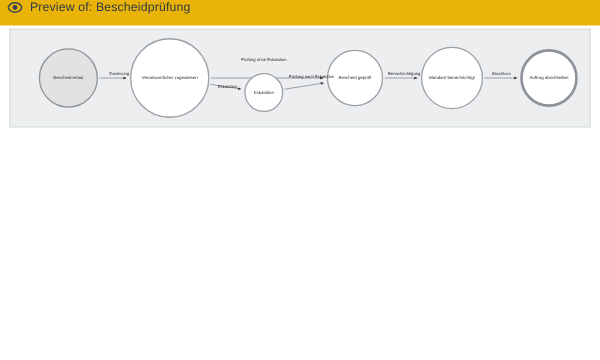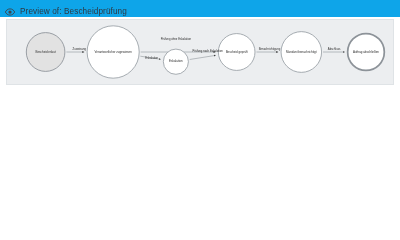--- a/index.html
+++ b/index.html
@@ -7,23 +7,23 @@
     width:400px;height:91px;overflow:hidden;
     background:#ffffff;
     font-family:"Liberation Sans", sans-serif;
     -webkit-font-smoothing:antialiased;
   }
   #app{position:relative;width:400px;height:91px;background:#ffffff;}
 
   
   .header{
     position:absolute;left:0;top:0;width:400px;height:17px;
-    display:flex;align-items:flex-end;gap:5px;
+    display:flex;align-items:flex-start;gap:5px;
     padding-left:5px;box-sizing:border-box;
-    background:#0ea5e9;
+    background:#eab308;
   }
   .eye-icon{
     flex:0 0 auto;display:block;width:10px;height:10px;
     color:#3c4650;
   }
   .header-title{
     font-size:8.2px;line-height:10px;color:#2e3a45;
     white-space:nowrap;letter-spacing:.1px;
   }
 

